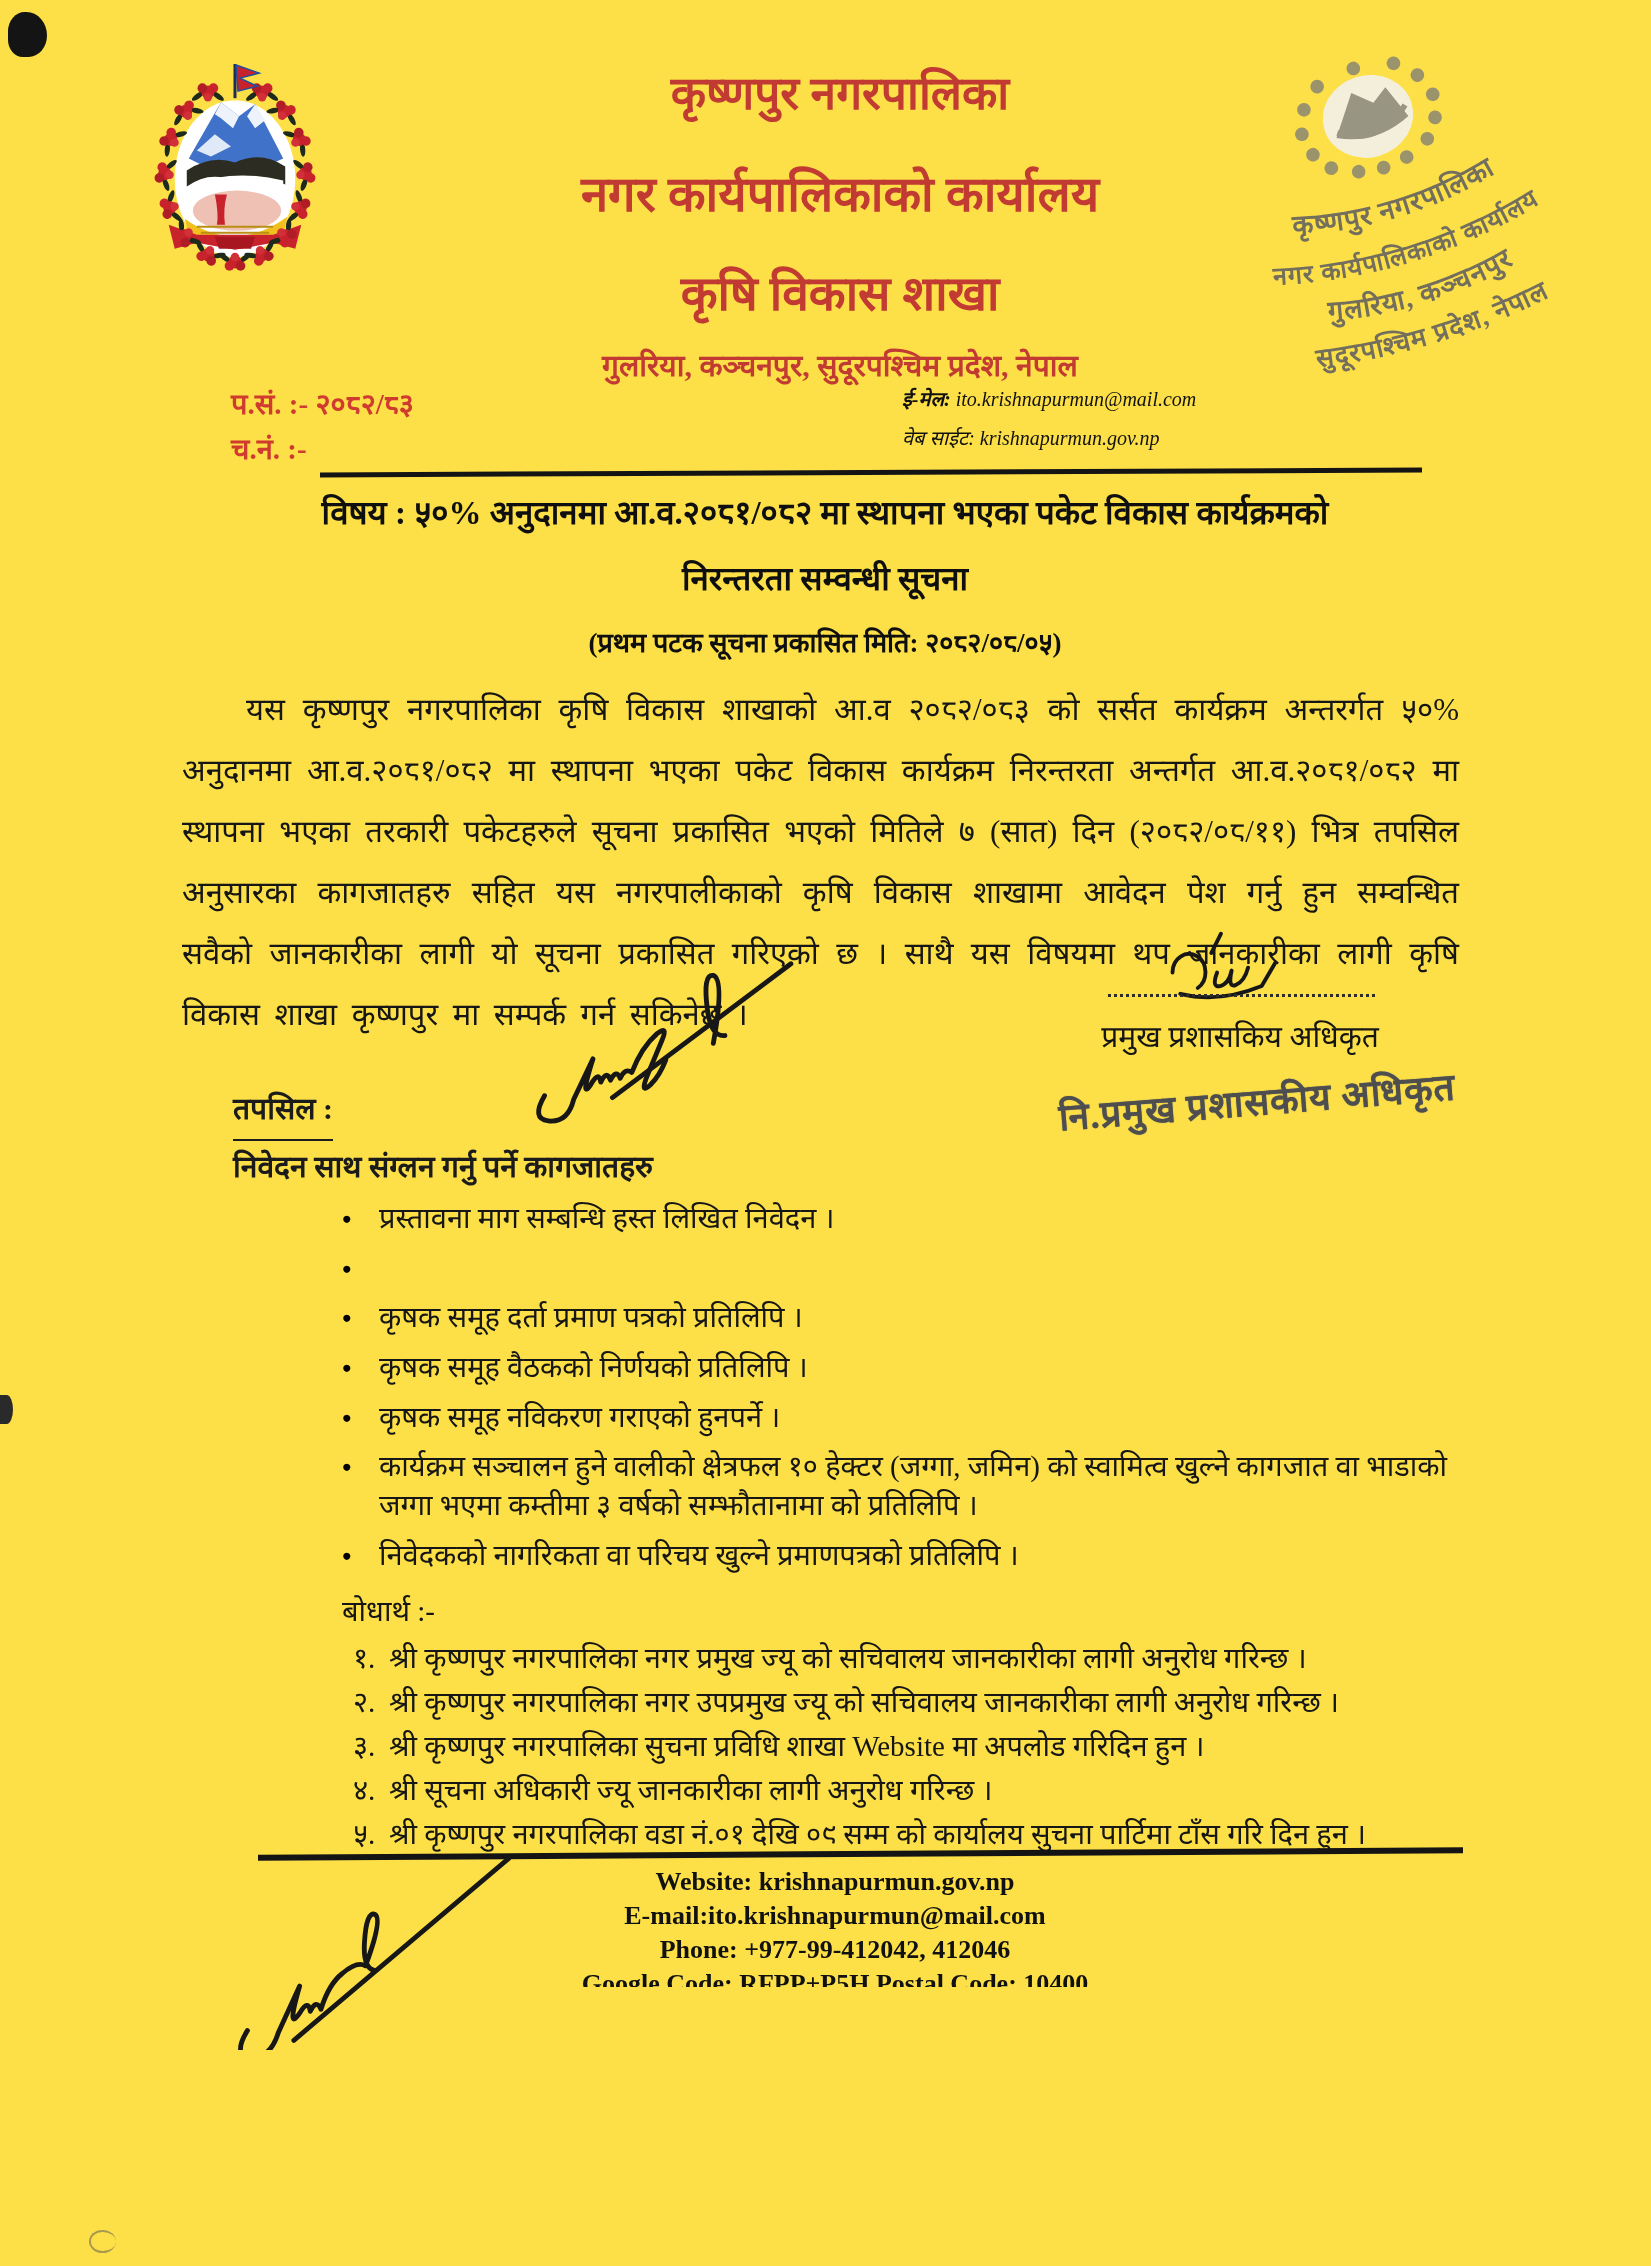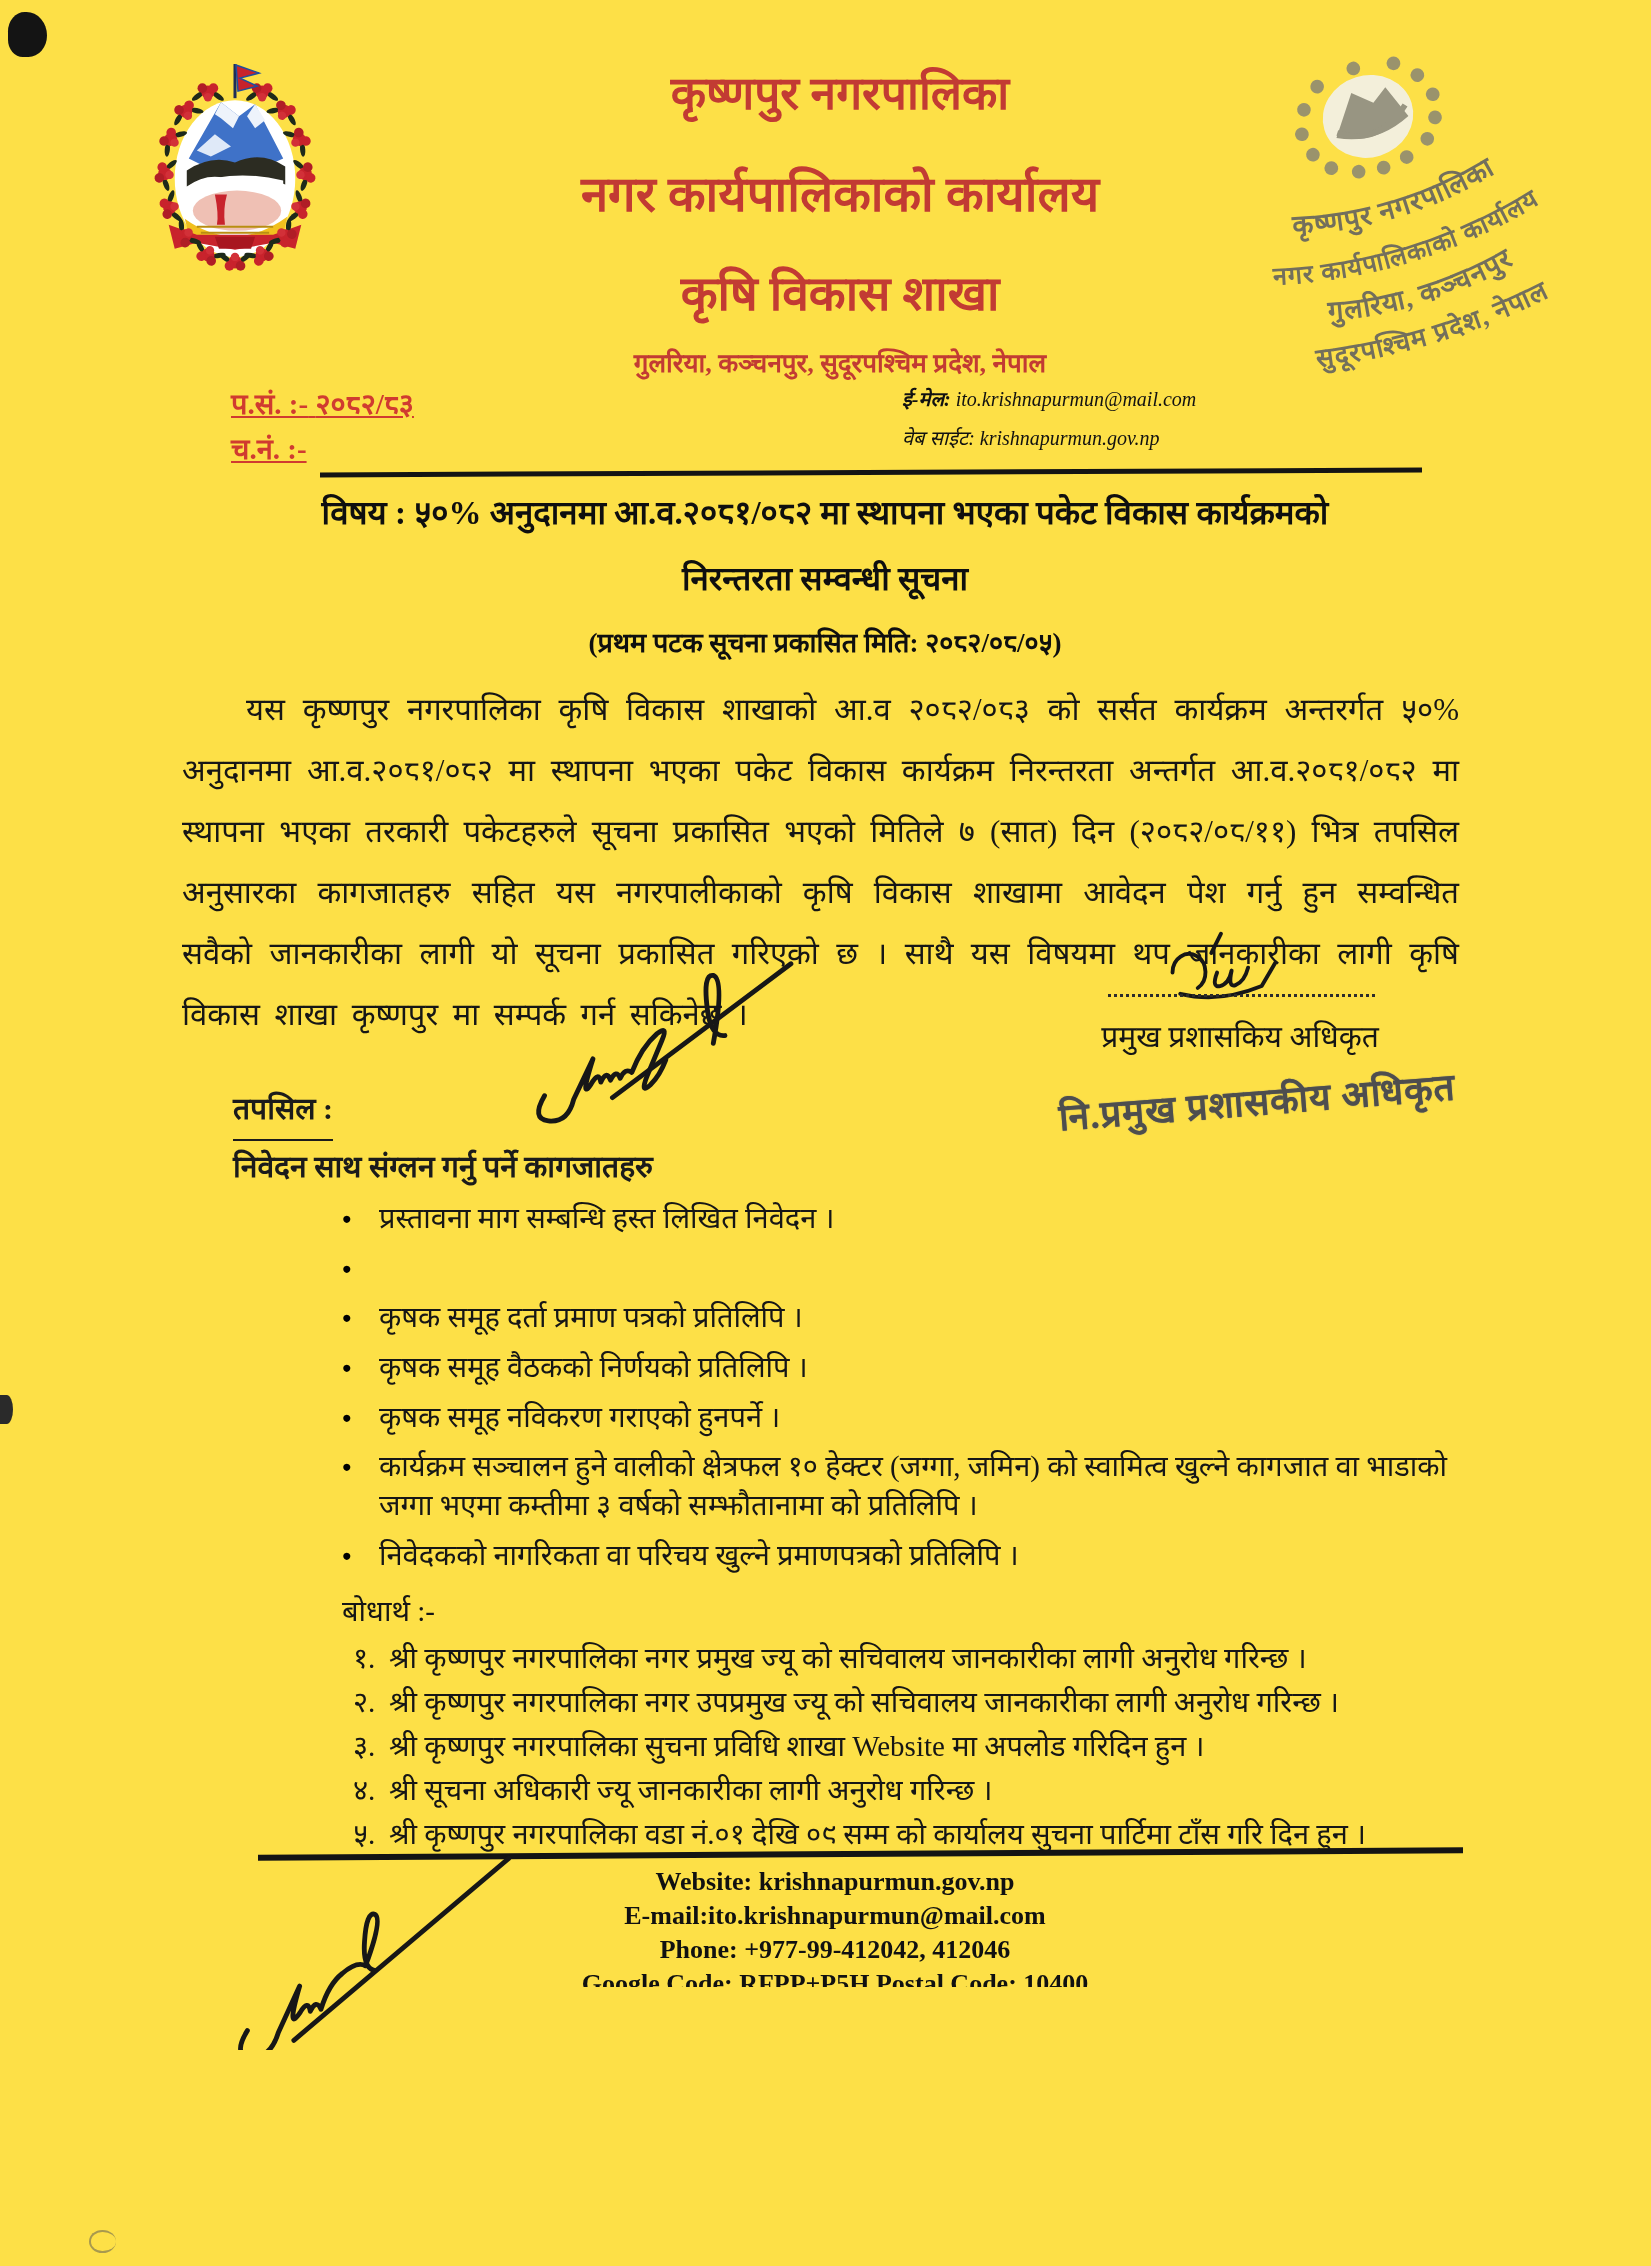--- a/index.html
+++ b/index.html
@@ -10,24 +10,24 @@
     color:#1b1b1b;
   }
   .abs { position:absolute; }
 
   
   .logo   { left:144px; top:58px; width:182px; height:221px; }
   .h-line { left:311px; width:1058px; text-align:center; font-weight:bold; color:#c23b33; line-height:1.15; }
   .h1 { top:68px;  font-size:46px; }
   .h2 { top:167px; font-size:49px; }
   .h3 { top:266px; font-size:48px; }
-  .h4 { top:349px; font-size:26px; }
+  .h4 { top:349px; font-size:30px; }
   .stamp { left:1225px; top:37px; width:342px; height:342px; opacity:.88; }
 
-  .refs { left:231px; top:382px; font-size:29px; font-weight:bold; color:#d03b30; line-height:45px;text-decoration:underline; }
+  .refs { left:231px; top:382px; font-size:29px; font-weight:bold; color:#d03b30; line-height:45px; }
   .contact { left:902px; top:380px; width:516px; text-align:left; font-size:20px; line-height:39px; color:#111;font-style:italic; }
   .contact .lbl { font-weight:bold; }
 
   .rule1 { left:320px; top:470px; width:1102px; height:4.9px; background:#141414; transform:rotate(-0.25deg); }
 
   .subject { left:233px; top:489px; width:1184px; text-align:center; font-weight:bold; color:#0f0f0f; }
   .subj1 { font-size:33px; }
   .subj2 { font-size:33px; margin-top:21.3px; }
   .subj3 { font-size:27px; margin-top:23px; }
 

